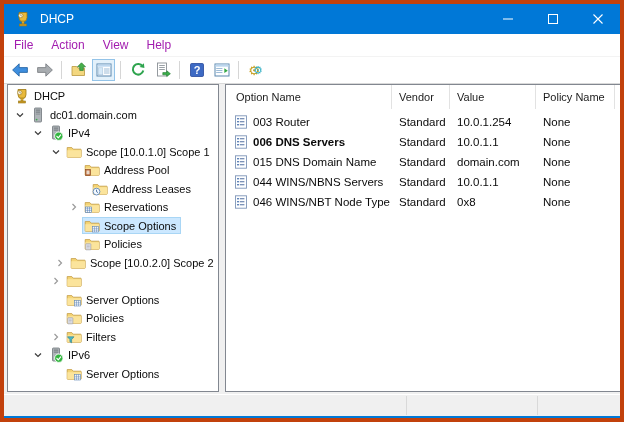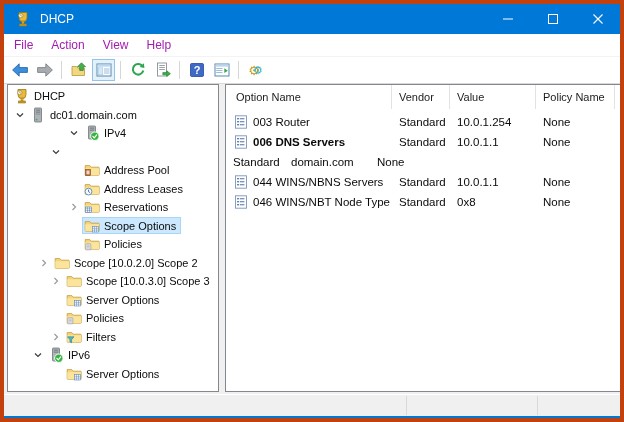--- a/index.html
+++ b/index.html
@@ -213,21 +213,21 @@
                   <rect x="4.5" y="1" width="7" height="14" rx=".8" fill="#AEB4B8" stroke="#70767B" stroke-width=".8"></rect>
                   <rect x="5.8" y="2.6" width="4.4" height="1" fill="#70767B"></rect>
                   <rect x="5.8" y="4.6" width="4.4" height="1" fill="#70767B"></rect>
                   <rect x="5.8" y="6.6" width="4.4" height="1" fill="#8A9094"></rect>
                   <circle cx="6.6" cy="12.6" r=".9" fill="#3DA94F"></circle>
                 </svg>
               </span>
               <span>dc01.domain.com</span>
             </span>
           </div>
-          <div class="tree-row" style="padding-left: 22px; margin-left: 36px;">
+          <div class="tree-row" style="padding-left: 22px;">
             <span class="chev">
               <svg width="12" height="12" viewBox="0 0 12 12">
                 <path d="M3 4.5 L6 7.5 L9 4.5" fill="none" stroke="#3c3c3c" stroke-width="1.2"></path>
               </svg>
             </span>
             <span class="node">
               <span class="icon">
                 <svg width="16" height="16" viewBox="0 0 16 16">
                   <rect x="4.5" y="1" width="7" height="13" rx=".8" fill="#AEB4B8" stroke="#70767B" stroke-width=".8"></rect>
                   <rect x="5.8" y="2.6" width="4.4" height="1" fill="#70767B"></rect>
@@ -238,36 +238,45 @@
               </span>
               <span>IPv4</span>
             </span>
           </div>
           <div class="tree-row" style="padding-left: 40px;">
             <span class="chev">
               <svg width="12" height="12" viewBox="0 0 12 12">
                 <path d="M3 4.5 L6 7.5 L9 4.5" fill="none" stroke="#3c3c3c" stroke-width="1.2"></path>
               </svg>
             </span>
+            <span class="node">
+              <span class="icon">
+                <svg width="16" height="16" viewBox="0 0 16 16">
+                  <path d="M1.2 3.6 h4.6 l1.5 1.6 h7.3 a.6.6 0 0 1 .6.6 v6.9 a.6.6 0 0 1 -.6.6 H1.8 a.6.6 0 0 1 -.6-.6 Z" fill="#F5D576" stroke="#C39B43" stroke-width=".8"></path>
+                  <path d="M1.3 6.3 h13.8 v6.4 a.5.5 0 0 1 -.5.5 H1.8 a.5.5 0 0 1 -.5-.5 Z" fill="#FBE49C"></path>
+                </svg>
+              </span>
+              <span>Scope [10.0.1.0] Scope 1</span>
+            </span>
           </div>
           <div class="tree-row" style="padding-left: 58px;">
             <span class="chev"></span>
             <span class="node">
               <span class="icon">
                 <svg width="16" height="16" viewBox="0 0 16 16">
                   <path d="M1.2 3.6 h4.6 l1.5 1.6 h7.3 a.6.6 0 0 1 .6.6 v6.9 a.6.6 0 0 1 -.6.6 H1.8 a.6.6 0 0 1 -.6-.6 Z" fill="#F5D576" stroke="#C39B43" stroke-width=".8"></path>
                   <path d="M1.3 6.3 h13.8 v6.4 a.5.5 0 0 1 -.5.5 H1.8 a.5.5 0 0 1 -.5-.5 Z" fill="#FBE49C"></path>
                   <rect x="1.5" y="7.5" width="5" height="6" fill="#B55A2A" stroke="#7C3A16" stroke-width=".5"></rect>
                   <rect x="2.4" y="8.4" width="3.2" height="4" fill="#E9D9C8"></rect>
                 </svg>
               </span>
               <span>Address Pool</span>
             </span>
           </div>
-          <div class="tree-row" style="padding-left: 58px;">
+          <div class="tree-row" style="padding-left: 58px; margin-left: 8px;">
             <span class="chev"></span>
             <span class="node">
               <span class="icon">
                 <svg width="16" height="16" viewBox="0 0 16 16">
                   <path d="M1.2 3.6 h4.6 l1.5 1.6 h7.3 a.6.6 0 0 1 .6.6 v6.9 a.6.6 0 0 1 -.6.6 H1.8 a.6.6 0 0 1 -.6-.6 Z" fill="#F5D576" stroke="#C39B43" stroke-width=".8"></path>
                   <path d="M1.3 6.3 h13.8 v6.4 a.5.5 0 0 1 -.5.5 H1.8 a.5.5 0 0 1 -.5-.5 Z" fill="#FBE49C"></path>
                   <circle cx="4.5" cy="10.6" r="3.4" fill="#F4F9FE" stroke="#4A79B4" stroke-width=".8"></circle>
                   <path d="M4.5 8.7 V10.6 L6 11.6" stroke="#2C5A94" stroke-width=".8" fill="none"></path>
                 </svg>
               </span>
@@ -313,21 +322,21 @@
                 <svg width="16" height="16" viewBox="0 0 16 16">
                   <path d="M1.2 3.6 h4.6 l1.5 1.6 h7.3 a.6.6 0 0 1 .6.6 v6.9 a.6.6 0 0 1 -.6.6 H1.8 a.6.6 0 0 1 -.6-.6 Z" fill="#F5D576" stroke="#C39B43" stroke-width=".8"></path>
                   <path d="M1.3 6.3 h13.8 v6.4 a.5.5 0 0 1 -.5.5 H1.8 a.5.5 0 0 1 -.5-.5 Z" fill="#FBE49C"></path>
                   <rect x="1.8" y="7.8" width="5" height="6" rx=".5" fill="#EFEFF3" stroke="#8A8FA0" stroke-width=".6"></rect>
                   <path d="M2.8 9.2 h3 M2.8 10.6 h3 M2.8 12 h3" stroke="#8A8FA0" stroke-width=".5"></path>
                 </svg>
               </span>
               <span>Policies</span>
             </span>
           </div>
-          <div class="tree-row" style="padding-left: 28px;">
+          <div class="tree-row" style="padding-left: 44px;">
             <span class="chev">
               <svg width="12" height="12" viewBox="0 0 12 12">
                 <path d="M4.5 3 L7.5 6 L4.5 9" fill="none" stroke="#9a9a9a" stroke-width="1.2"></path>
               </svg>
             </span>
             <span class="node">
               <span class="icon">
                 <svg width="16" height="16" viewBox="0 0 16 16">
                   <path d="M1.2 3.6 h4.6 l1.5 1.6 h7.3 a.6.6 0 0 1 .6.6 v6.9 a.6.6 0 0 1 -.6.6 H1.8 a.6.6 0 0 1 -.6-.6 Z" fill="#F5D576" stroke="#C39B43" stroke-width=".8"></path>
                   <path d="M1.3 6.3 h13.8 v6.4 a.5.5 0 0 1 -.5.5 H1.8 a.5.5 0 0 1 -.5-.5 Z" fill="#FBE49C"></path>
@@ -342,21 +351,20 @@
                 <path d="M4.5 3 L7.5 6 L4.5 9" fill="none" stroke="#9a9a9a" stroke-width="1.2"></path>
               </svg>
             </span>
             <span class="node">
               <span class="icon">
                 <svg width="16" height="16" viewBox="0 0 16 16">
                   <path d="M1.2 3.6 h4.6 l1.5 1.6 h7.3 a.6.6 0 0 1 .6.6 v6.9 a.6.6 0 0 1 -.6.6 H1.8 a.6.6 0 0 1 -.6-.6 Z" fill="#F5D576" stroke="#C39B43" stroke-width=".8"></path>
                   <path d="M1.3 6.3 h13.8 v6.4 a.5.5 0 0 1 -.5.5 H1.8 a.5.5 0 0 1 -.5-.5 Z" fill="#FBE49C"></path>
                 </svg>
               </span>
-              <span>Scope [10.0.3.0] Scope 3</span>
             </span>
           </div>
           <div class="tree-row" style="padding-left: 40px;">
             <span class="chev"></span>
             <span class="node">
               <span class="icon">
                 <svg width="16" height="16" viewBox="0 0 16 16">
                   <path d="M1.2 3.6 h4.6 l1.5 1.6 h7.3 a.6.6 0 0 1 .6.6 v6.9 a.6.6 0 0 1 -.6.6 H1.8 a.6.6 0 0 1 -.6-.6 Z" fill="#F5D576" stroke="#C39B43" stroke-width=".8"></path>
                   <path d="M1.3 6.3 h13.8 v6.4 a.5.5 0 0 1 -.5.5 H1.8 a.5.5 0 0 1 -.5-.5 Z" fill="#FBE49C"></path>
                   <rect x="8.5" y="8.5" width="6" height="5.5" fill="#fff" stroke="#5B82B6" stroke-width=".6"></rect>
@@ -493,68 +501,82 @@
               <span>Standard</span>
             </div>
             <div class="lcell" style="width: 86px;">
               <span>10.0.1.1</span>
             </div>
             <div class="lcell" style="width: 79px;">
               <span>None</span>
             </div>
           </div>
           <div class="lrow">
-            <div class="lcell" style="width: 58px;">
-              <span>Standard</span>
-            </div>
-            <div class="lcell" style="width: 86px;">
-              <span>domain.com</span>
-            </div>
-            <div class="lcell" style="width: 79px;">
-              <span>None</span>
-            </div>
-          </div>
-          <div class="lrow">
             <div class="lcell first" style="width: 166px;">
               <span class="icon">
                 <svg width="14" height="14" viewBox="0 0 14 14">
                   <rect x="1.5" y=".8" width="11" height="12.4" fill="#FDFEFF" stroke="#7E95B8" stroke-width=".9"></rect>
                   <rect x="3.2" y="3" width="1.6" height="1.4" fill="#3A66A8"></rect>
                   <rect x="5.8" y="3.1" width="4.6" height="1.2" fill="#6E87B0"></rect>
                   <rect x="3.2" y="6" width="1.6" height="1.4" fill="#3A66A8"></rect>
                   <rect x="5.8" y="6.1" width="4.6" height="1.2" fill="#6E87B0"></rect>
                   <rect x="3.2" y="9" width="1.6" height="1.4" fill="#3A66A8"></rect>
                   <rect x="5.8" y="9.1" width="4.6" height="1.2" fill="#6E87B0"></rect>
                 </svg>
               </span>
-              <span>044 WINS/NBNS Servers</span>
+              <span>015 DNS Domain Name</span>
             </div>
             <div class="lcell" style="width: 58px;">
               <span>Standard</span>
             </div>
             <div class="lcell" style="width: 86px;">
-              <span>10.0.1.1</span>
+              <span>domain.com</span>
             </div>
             <div class="lcell" style="width: 79px;">
               <span>None</span>
             </div>
           </div>
           <div class="lrow">
             <div class="lcell first" style="width: 166px;">
               <span class="icon">
                 <svg width="14" height="14" viewBox="0 0 14 14">
                   <rect x="1.5" y=".8" width="11" height="12.4" fill="#FDFEFF" stroke="#7E95B8" stroke-width=".9"></rect>
                   <rect x="3.2" y="3" width="1.6" height="1.4" fill="#3A66A8"></rect>
                   <rect x="5.8" y="3.1" width="4.6" height="1.2" fill="#6E87B0"></rect>
                   <rect x="3.2" y="6" width="1.6" height="1.4" fill="#3A66A8"></rect>
                   <rect x="5.8" y="6.1" width="4.6" height="1.2" fill="#6E87B0"></rect>
                   <rect x="3.2" y="9" width="1.6" height="1.4" fill="#3A66A8"></rect>
                   <rect x="5.8" y="9.1" width="4.6" height="1.2" fill="#6E87B0"></rect>
                 </svg>
               </span>
+              <span>044 WINS/NBNS Servers</span>
+            </div>
+            <div class="lcell" style="width: 58px;">
+              <span>Standard</span>
+            </div>
+            <div class="lcell" style="width: 86px;">
+              <span>10.0.1.1</span>
+            </div>
+            <div class="lcell" style="width: 79px;">
+              <span>None</span>
+            </div>
+          </div>
+          <div class="lrow">
+            <div class="lcell first" style="width: 166px;">
+              <span class="icon">
+                <svg width="14" height="14" viewBox="0 0 14 14">
+                  <rect x="1.5" y=".8" width="11" height="12.4" fill="#FDFEFF" stroke="#7E95B8" stroke-width=".9"></rect>
+                  <rect x="3.2" y="3" width="1.6" height="1.4" fill="#3A66A8"></rect>
+                  <rect x="5.8" y="3.1" width="4.6" height="1.2" fill="#6E87B0"></rect>
+                  <rect x="3.2" y="6" width="1.6" height="1.4" fill="#3A66A8"></rect>
+                  <rect x="5.8" y="6.1" width="4.6" height="1.2" fill="#6E87B0"></rect>
+                  <rect x="3.2" y="9" width="1.6" height="1.4" fill="#3A66A8"></rect>
+                  <rect x="5.8" y="9.1" width="4.6" height="1.2" fill="#6E87B0"></rect>
+                </svg>
+              </span>
               <span>046 WINS/NBT Node Type</span>
             </div>
             <div class="lcell" style="width: 58px;">
               <span>Standard</span>
             </div>
             <div class="lcell" style="width: 86px;">
               <span>0x8</span>
             </div>
             <div class="lcell" style="width: 79px;">
               <span>None</span>

